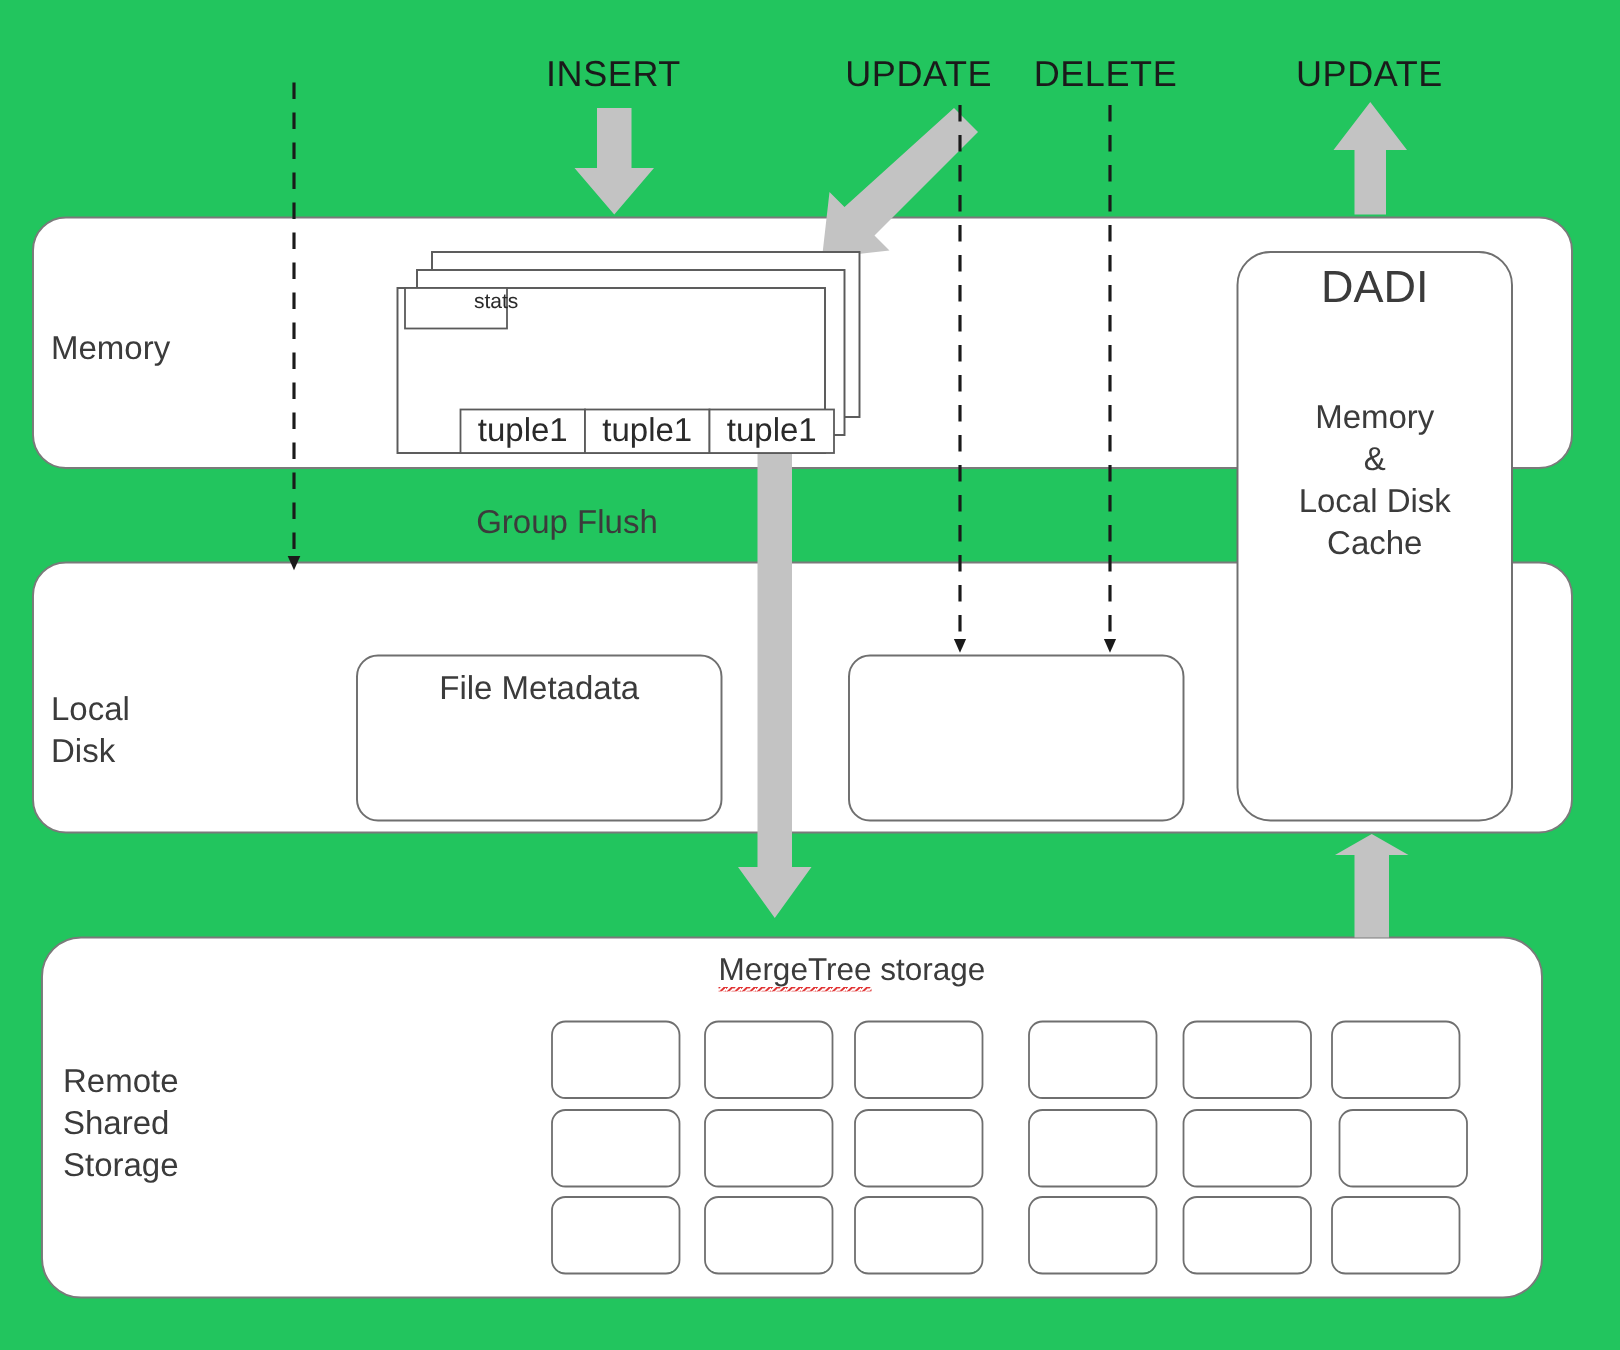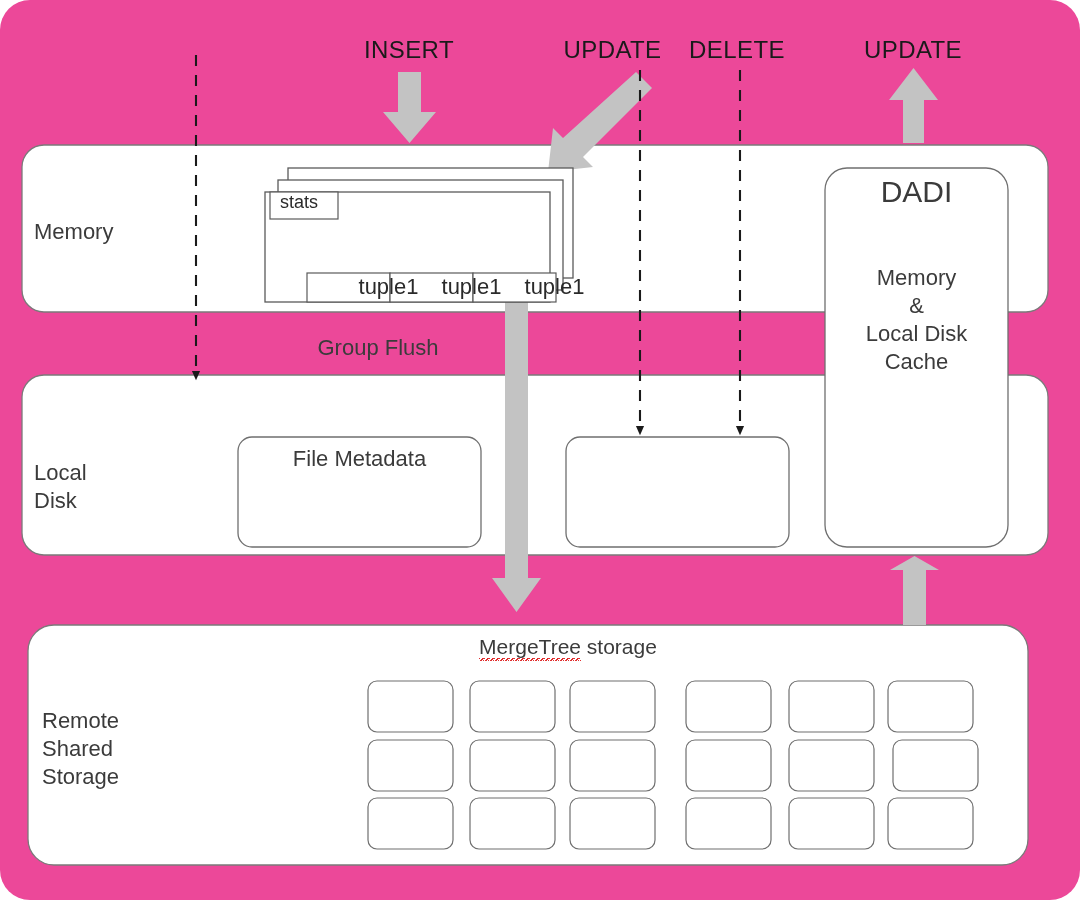--- a/index.html
+++ b/index.html
@@ -7,23 +7,22 @@
     padding: 0;
     background: #ffffff;
   }
   body {
     font-family: "Liberation Sans", sans-serif;
   }
   #canvas {
     position: relative;
     width: 1080px;
     height: 900px;
-    background: #ec4899;
+    background: #22c55e;
     overflow: hidden;
-    border-radius: 30px;
   }
   .svg-layer {
     position: absolute;
     left: 0;
     top: 0;
     width: 1080px;
     height: 900px;
   }
   .abs { position: absolute; }
 
@@ -71,30 +70,30 @@
     background-position: 0 100%;
     padding-bottom: 3px;
   }
   .dadi-title {
     font-size: 30px;
     color: #3b3b3b;
     text-align: center;
     white-space: nowrap;
   }
   .stats-label {
-    font-size: 18px;
+    font-size: 14px;
     color: #2a2a2a;
     white-space: nowrap;
+    margin-left: 36px;
   }
   .tuple-label {
     font-size: 22px;
     color: #2a2a2a;
     text-align: center;
     white-space: nowrap;
-    margin-left: 40px;
   }
 </style>
 </head>
 <body>
 
 <div id="canvas">
 
   <svg class="svg-layer" viewBox="0 0 1080 900" xmlns="http://www.w3.org/2000/svg">
     <defs>
       <marker id="dash-arrow" viewBox="0 0 10 10" refX="6" refY="5" markerWidth="5" markerHeight="5" orient="auto-start-reverse">

